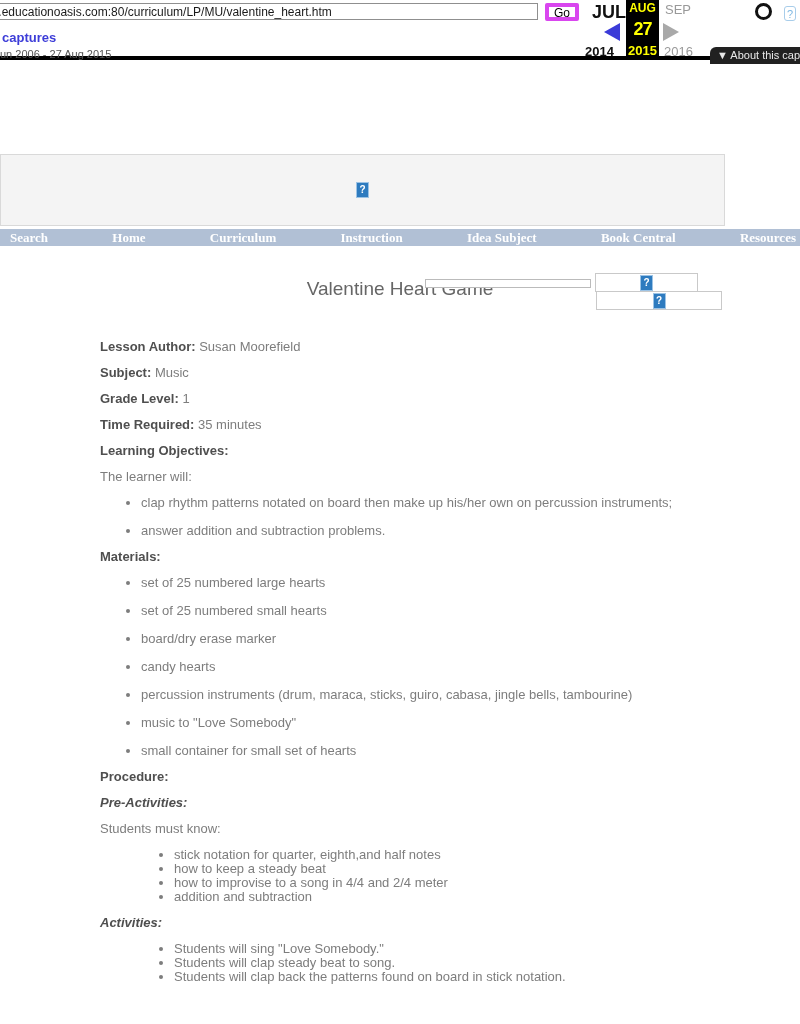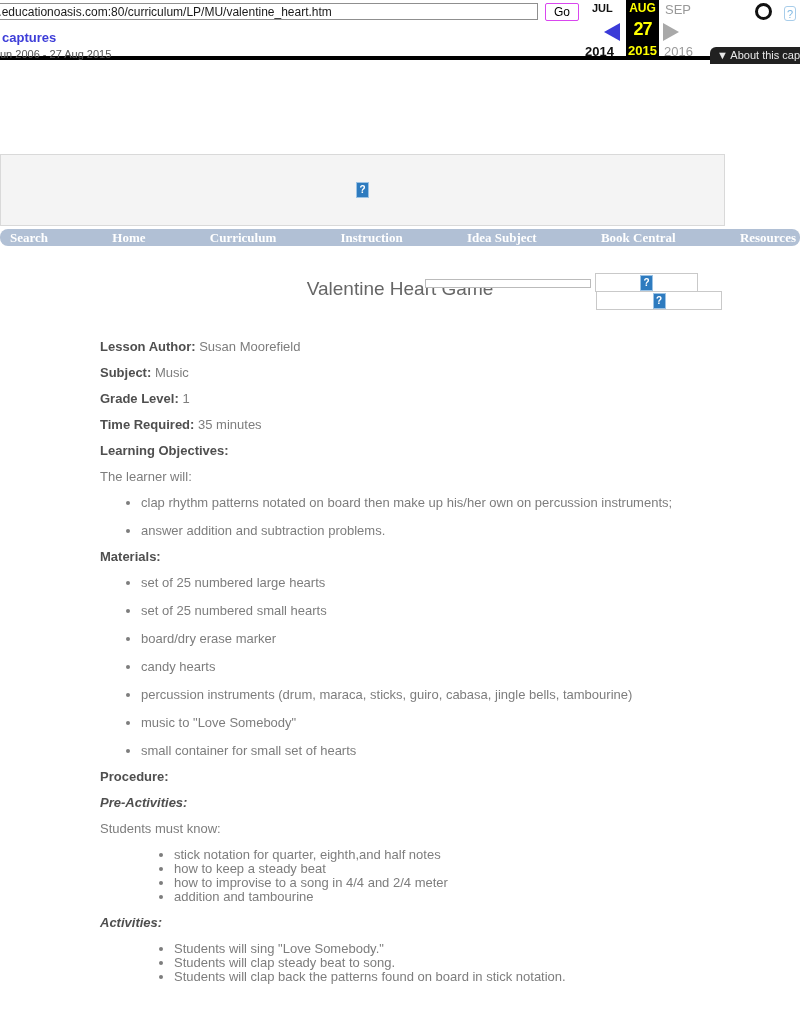--- a/index.html
+++ b/index.html
@@ -17,34 +17,34 @@
     background: #fff; border-bottom: 4px solid #000;
     font-family: "Liberation Sans", sans-serif;
   }
   .wb-url {
     position: absolute; left: -62px; top: 3px; width: 600px; height: 17px;
     border: 1px solid #8f8f8f; font-size: 12px; padding: 1px 4px;
     color: #1a1a1a; font-family: "Liberation Sans", sans-serif;
   }
   .wb-go {
     position: absolute; left: 545px; top: 3px; width: 34px; height: 18px;
-    background: #fff; border: 1px solid #d946ef; border-radius: 2px;
+    background: #fff; border: 4px solid #d946ef; border-radius: 2px;
     font-size: 12px; line-height: 12px; color: #000; padding: 0;
     font-family: "Liberation Sans", sans-serif;
   }
   .wb-captures {
     position: absolute; left: 2px; top: 30px;
     color: #3d3dd8; font-weight: bold; font-size: 13px; text-decoration: none;
   }
   .wb-range {
     position: absolute; left: 0px; top: 48px;
     color: #555; font-size: 11px; white-space: nowrap;
   }
   .wb-cal { position: absolute; left: 580px; top: 0; width: 140px; height: 60px; }
-  .wb-month-prev { position: absolute; left: 12px; top: 2px; font-size: 11px; font-weight: bold; color: #111; }
+  .wb-month-prev { position: absolute; left: 12px; top: 2px; font-size: 18px; font-weight: bold; color: #111; }
   .wb-month-next { position: absolute; left: 85px; top: 2px; font-size: 13px; color: #999; }
   .wb-year-prev  { position: absolute; left: 5px;  top: 44px; font-size: 13px; font-weight: bold; color: #111; }
   .wb-year-next  { position: absolute; left: 84px; top: 44px; font-size: 13px; color: #999; }
   .wb-black-col {
     position: absolute; left: 46px; top: 0; width: 33px; height: 60px;
     background: #000; color: #ffff00; text-align: center;
     display: flex; flex-direction: column; align-items: center;
   }
   .wb-black-col .m { font-size: 12px; font-weight: bold; line-height: 15px; margin-top: 1px; }
   .wb-black-col .d { font-size: 18px; font-weight: bold; line-height: 27px; letter-spacing: -1px; }
@@ -87,21 +87,21 @@
     background: #2e7bbf; border: 1px solid #9cc3e5;
     color: #fff; font-size: 10px; font-weight: bold;
     text-align: center; line-height: 14px;
   }
   .banner-gap { height: 3px; }
   .navbar {
     width: 800px; height: 17px; background: #b1c0d5;
     display: flex; justify-content: space-between; align-items: center;
     padding: 0 4px 0 10px;
     font-family: "Liberation Serif", serif; font-weight: bold;
-    font-size: 13px; color: #fff; border-radius: 8px;
+    font-size: 13px; color: #fff;
   }
   .navbar span { cursor: pointer; white-space: nowrap; }
 
   
   .content { position: relative; width: 800px; }
   .widget-search {
     position: absolute; left: 425px; top: 33px; width: 166px; height: 9px;
     border: 1px solid #bbb; padding: 0; font-size: 8px;
   }
   .widget-box1 {
@@ -230,21 +230,21 @@
       <strong>Procedure:</strong>
     </p>
     <p>
       <strong class="hd-italic">Pre-Activities:</strong>
     </p>
     <p>Students must know:</p>
     <ul class="tight">
       <li>stick notation for quarter, eighth,and half notes</li>
       <li>how to keep a steady beat</li>
       <li>how to improvise to a song in 4/4 and 2/4 meter</li>
-      <li>addition and tambourine</li>
+      <li>addition and subtraction</li>
     </ul>
 
     <p>
       <strong class="hd-italic">Activities:</strong>
     </p>
     <ul class="tight">
       <li>Students will sing "Love Somebody."</li>
       <li>Students will clap steady beat to song.</li>
       <li>Students will clap back the patterns found on board in stick notation.</li>
     </ul>

